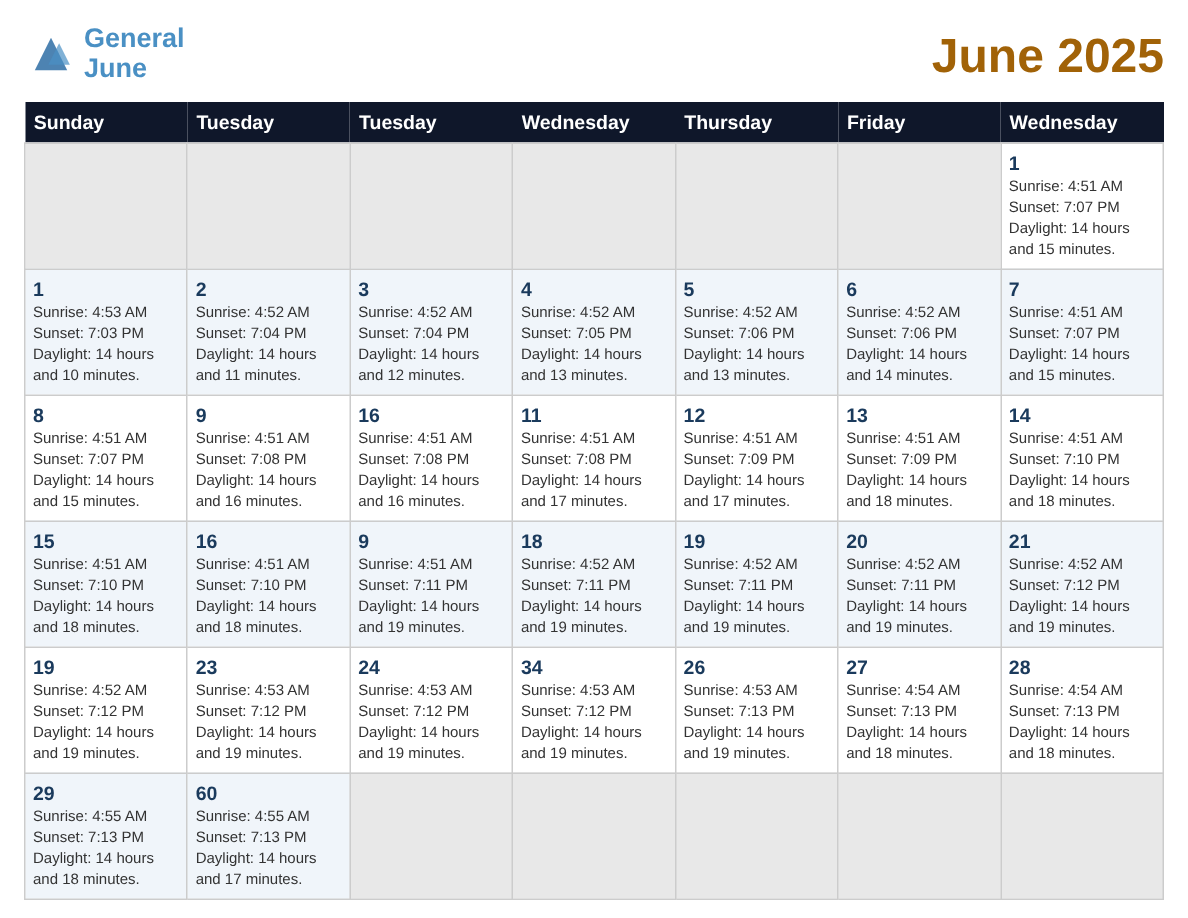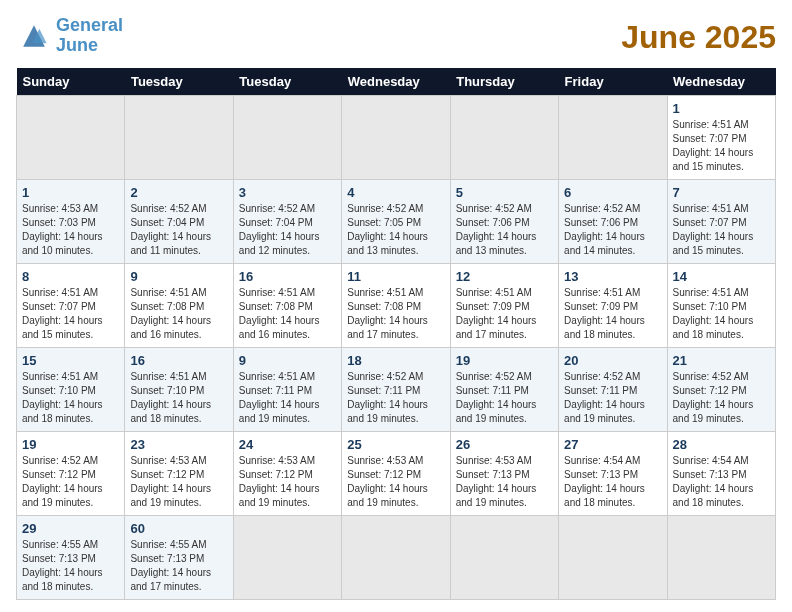--- a/index.html
+++ b/index.html
@@ -228,21 +228,21 @@
         </td>
         <td>
           <span class="day-number">23</span>
           <div class="day-info">Sunrise: 4:53 AM<br>Sunset: 7:12 PM<br>Daylight: 14 hours and 19 minutes.</div>
         </td>
         <td>
           <span class="day-number">24</span>
           <div class="day-info">Sunrise: 4:53 AM<br>Sunset: 7:12 PM<br>Daylight: 14 hours and 19 minutes.</div>
         </td>
         <td>
-          <span class="day-number">25</span>
+          <span class="day-number">34</span>
           <div class="day-info">Sunrise: 4:53 AM<br>Sunset: 7:12 PM<br>Daylight: 14 hours and 19 minutes.</div>
         </td>
         <td>
           <span class="day-number">26</span>
           <div class="day-info">Sunrise: 4:53 AM<br>Sunset: 7:13 PM<br>Daylight: 14 hours and 19 minutes.</div>
         </td>
         <td>
           <span class="day-number">27</span>
           <div class="day-info">Sunrise: 4:54 AM<br>Sunset: 7:13 PM<br>Daylight: 14 hours and 18 minutes.</div>
         </td>

